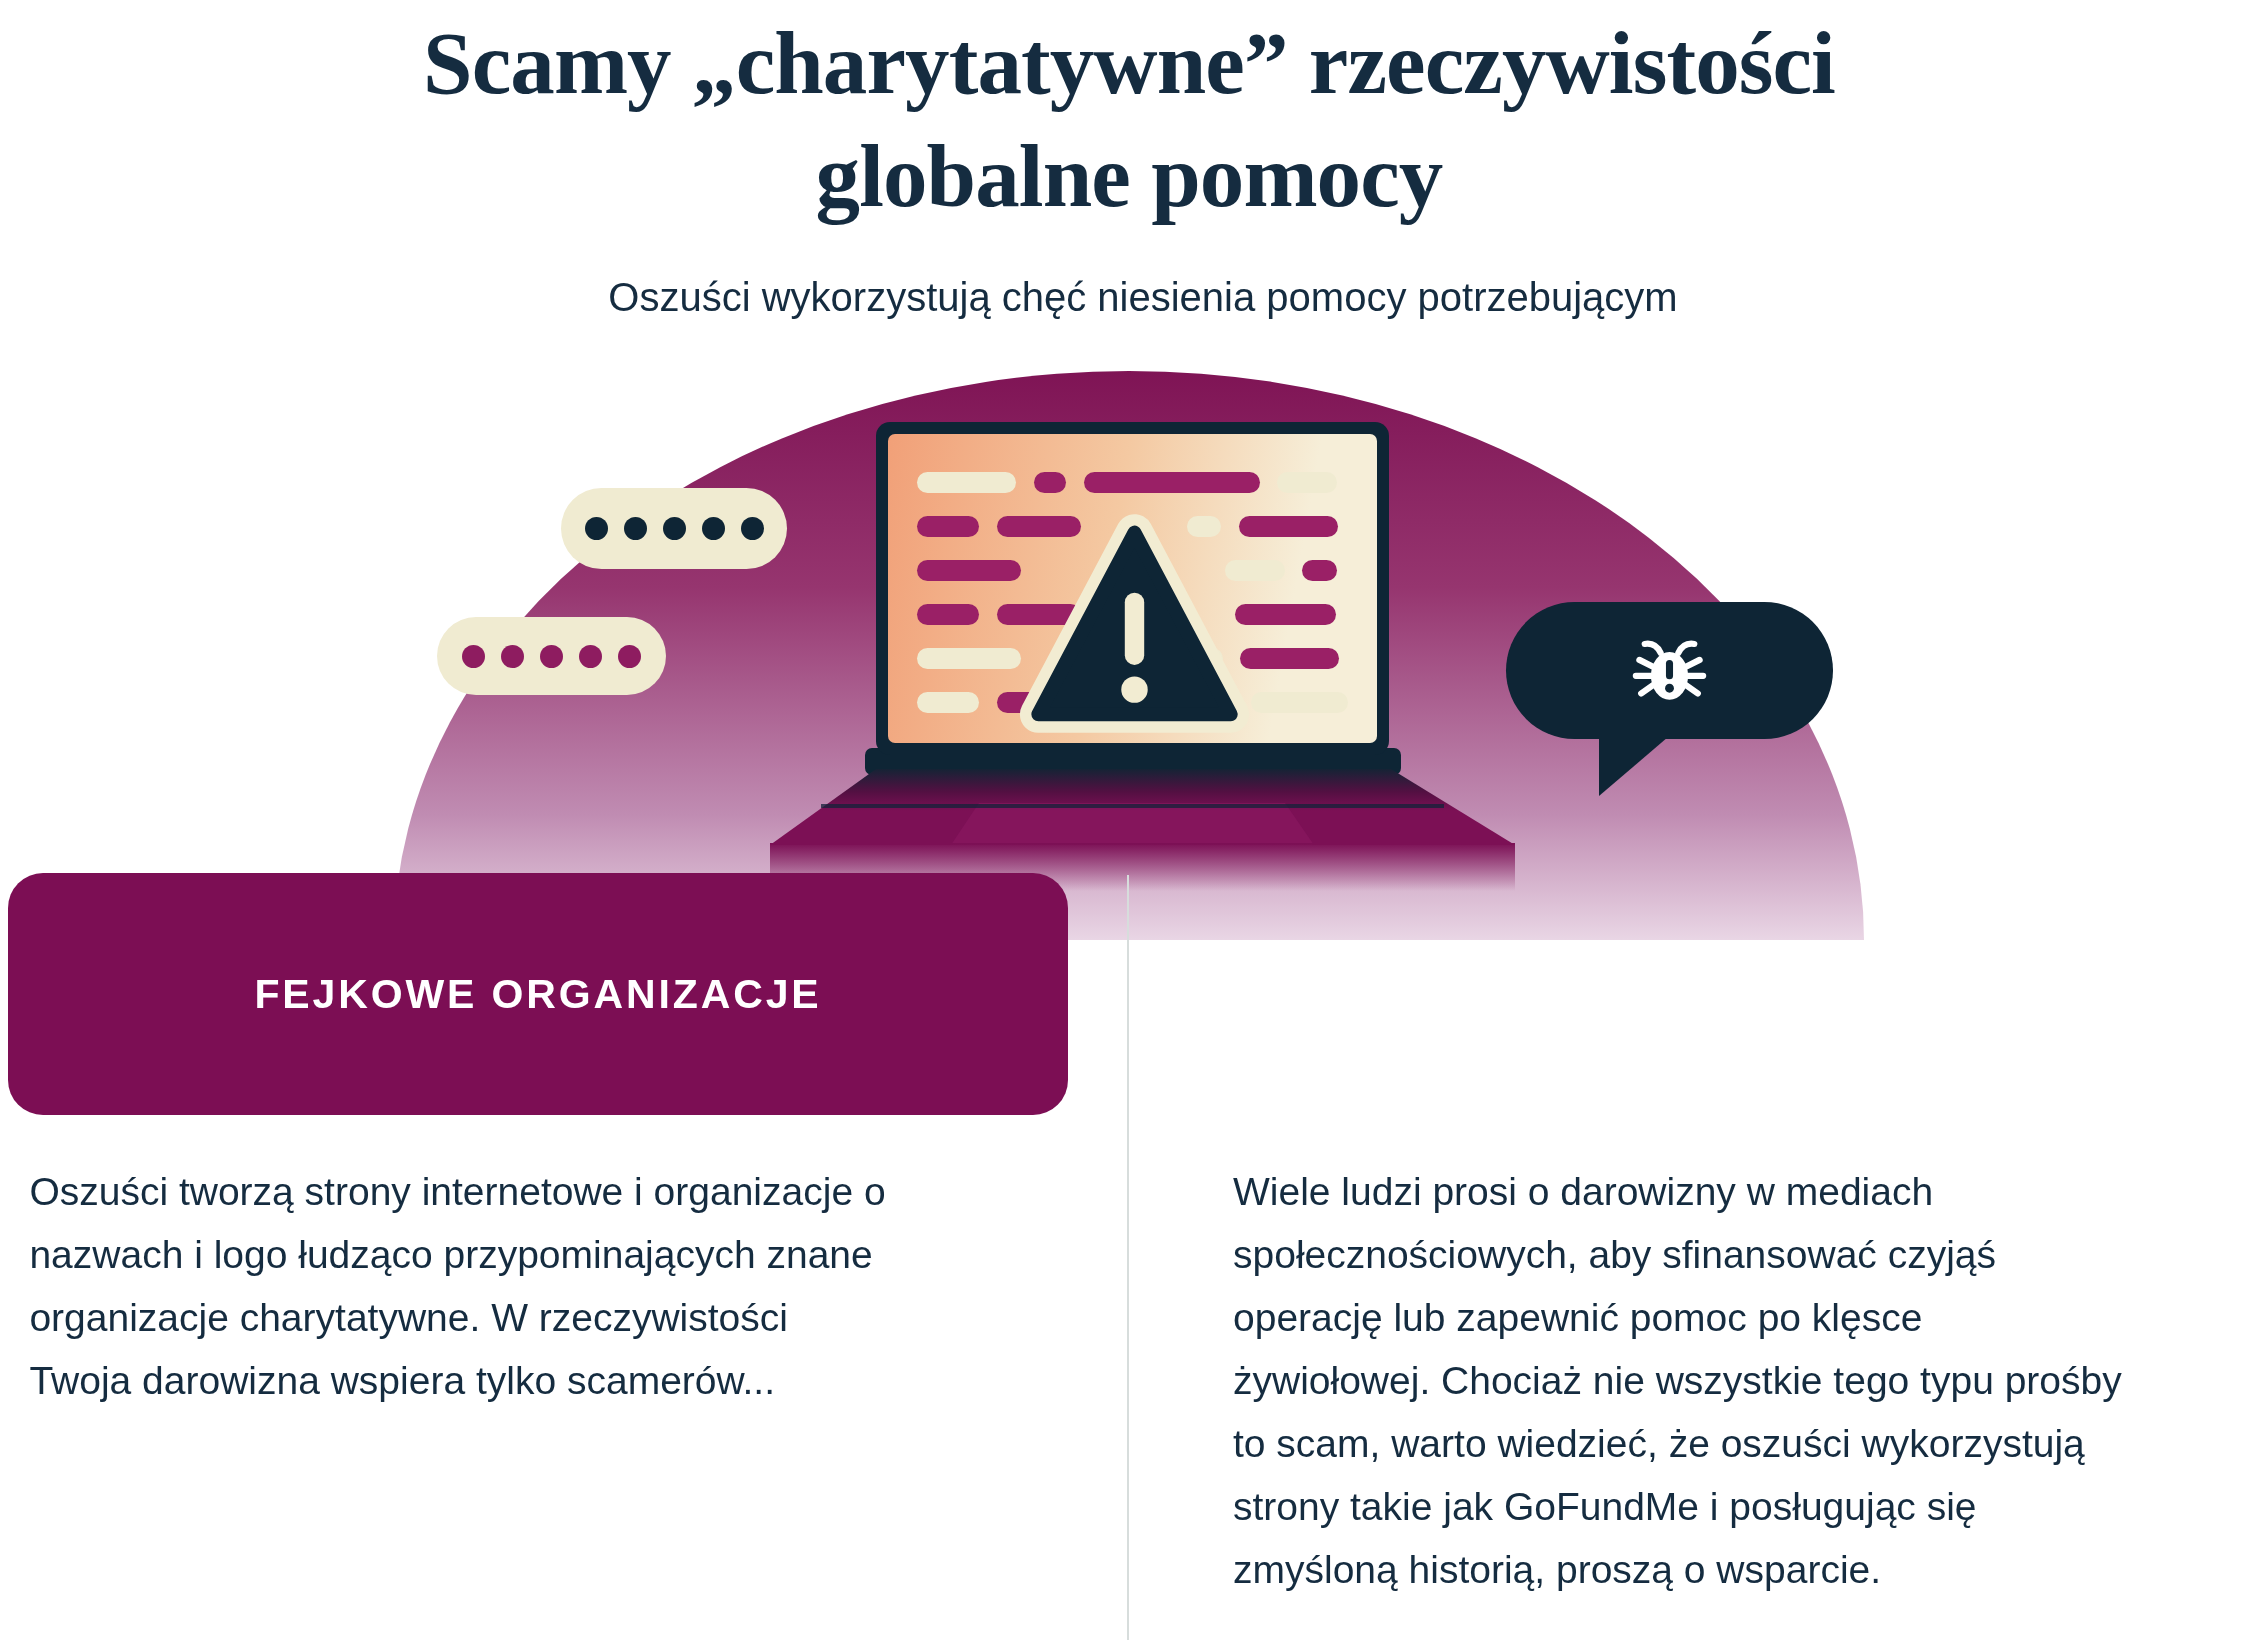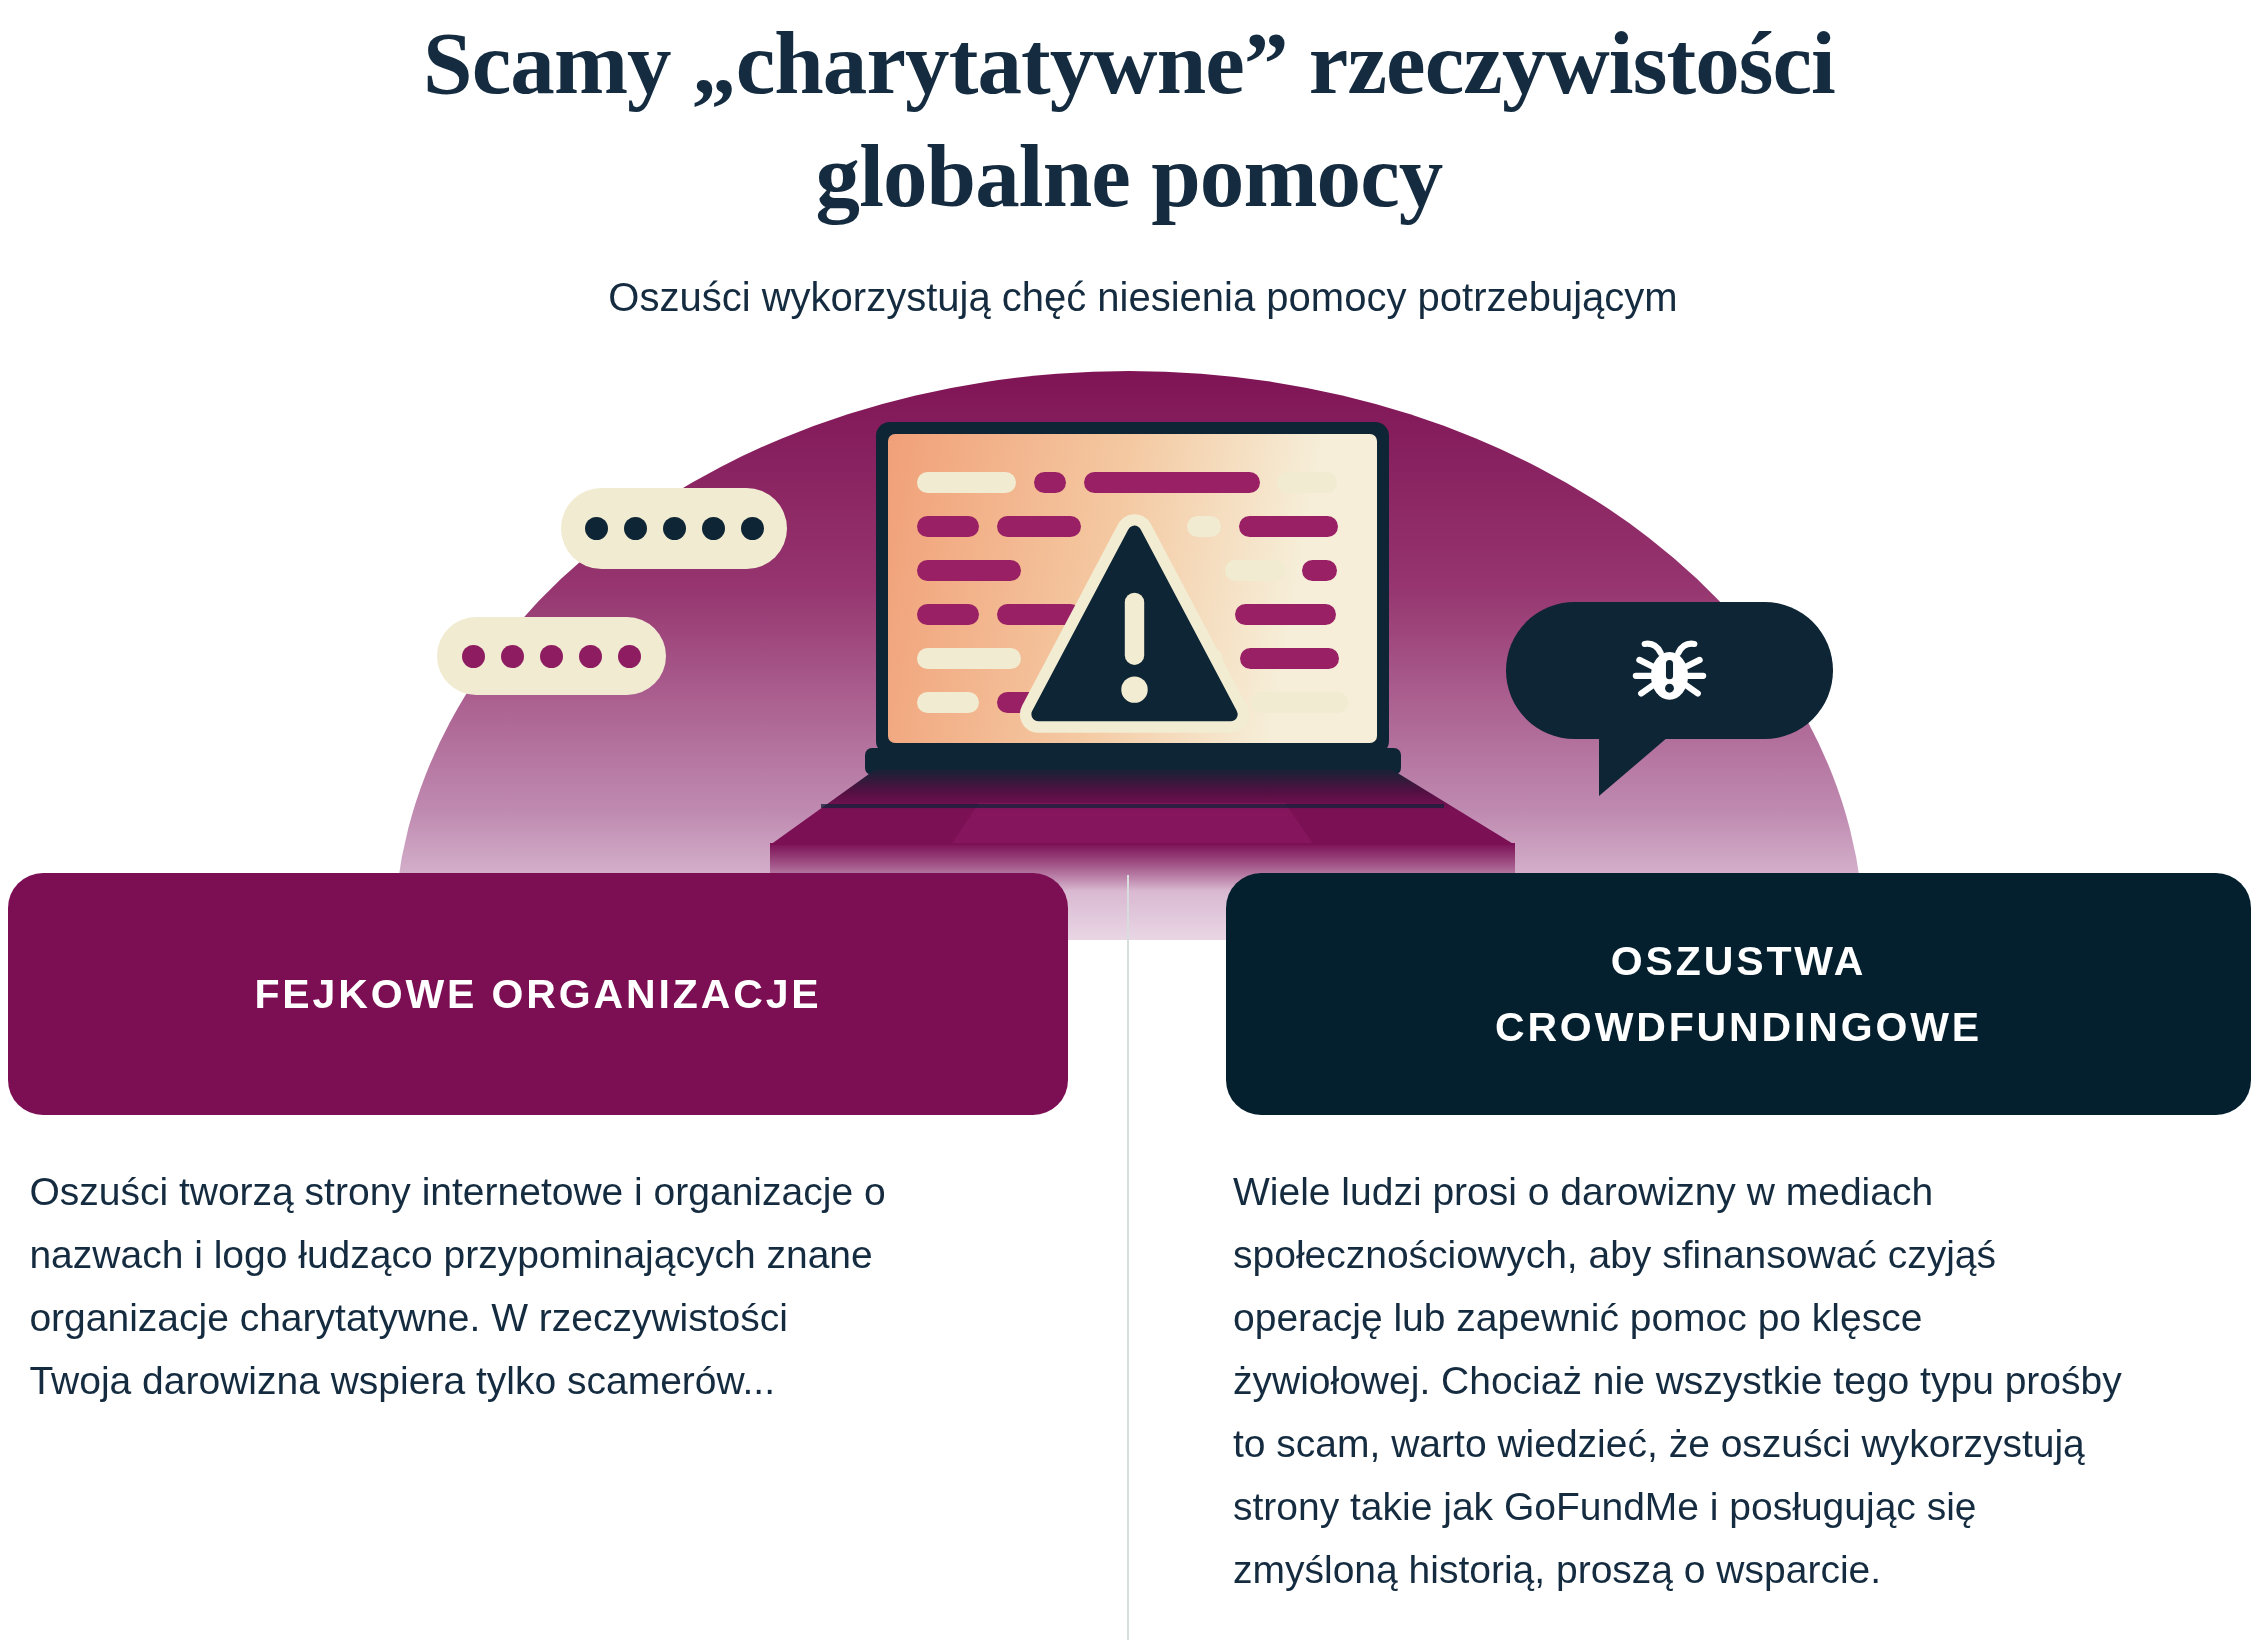--- a/index.html
+++ b/index.html
@@ -161,26 +161,20 @@
     </svg>
   </div>
 
   <div class="divider"></div>
 
   <section class="card card-left">
     <h2>
       <span>FEJKOWE ORGANIZACJE</span>
     </h2>
   </section>
-  <section class="card card-right">
-    <h2>
-      <span>OSZUSTWA</span>
-      <span>CROWDFUNDINGOWE</span>
-    </h2>
-  </section>
 
   <p class="bodytext body-left">Oszuści tworzą strony internetowe i organizacje o
 nazwach i logo łudząco przypominających znane
 organizacje charytatywne. W rzeczywistości
 Twoja darowizna wspiera tylko scamerów...</p>
   <p class="bodytext body-right">Wiele ludzi prosi o darowizny w mediach
 społecznościowych, aby sfinansować czyjąś
 operację lub zapewnić pomoc po klęsce
 żywiołowej. Chociaż nie wszystkie tego typu prośby
 to scam, warto wiedzieć, że oszuści wykorzystują

